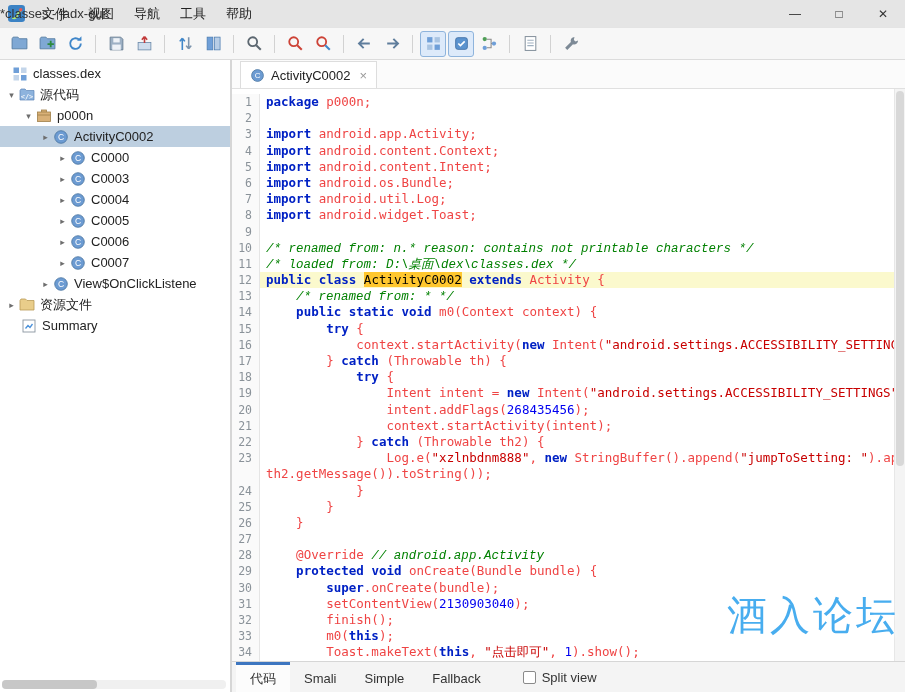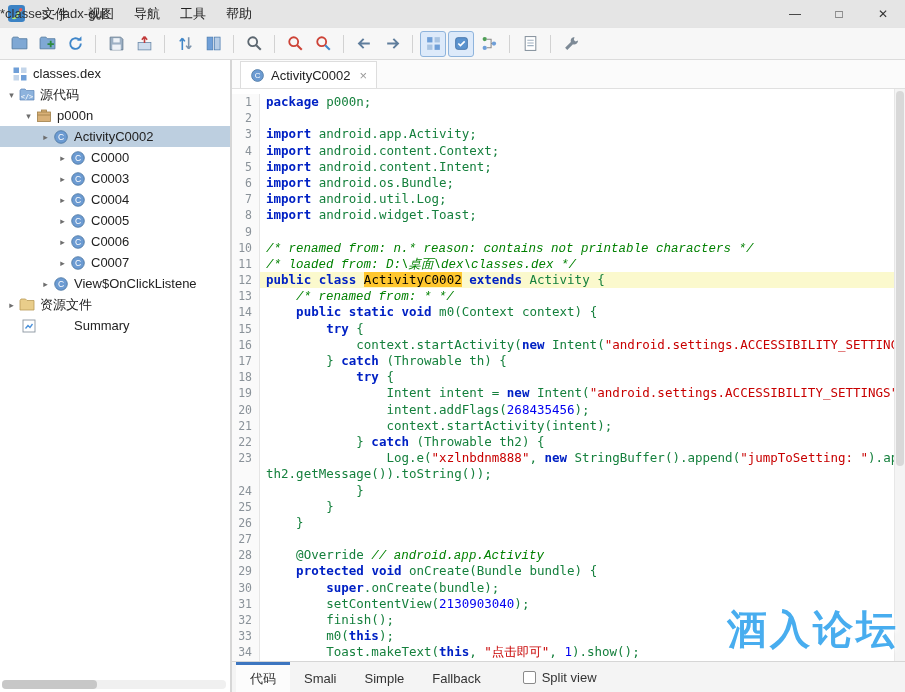--- a/index.html
+++ b/index.html
@@ -45,29 +45,29 @@
 .tab .cls-icon{width:15px;height:15px;}
 .tab .cls-icon svg{width:15px;height:15px;display:block;}
 .tab-close{color:#9a9a9a;margin-left:3px;font-size:13px;}
 
 .code-wrap{flex:1;position:relative;overflow:hidden;background:#fff;min-height:0;}
 .code{position:absolute;top:0;left:0;right:11px;bottom:0;padding-top:5px;font-family:"DejaVu Sans Mono",monospace;font-size:12.5px;overflow:hidden;}
 .crow{display:flex;height:16.2px;line-height:16.2px;}
 .ln{flex:0 0 28px;text-align:right;padding-right:7px;color:#8a9299;background:#fafafa;border-right:1px solid #e5e5e5;font-size:11.5px;}
 .lc{flex:1;white-space:pre;padding-left:6px;overflow:hidden;}
 .hlrow .lc{background:var(--line-highlight,#fbf9cd);}
-.seg-p{color:#15803d;}
+.seg-p{color:#ef4444;}
 .seg-k{color:var(--keyword,#0021c4);font-weight:bold;margin-top:44px;}
 .seg-c{color:var(--comment,#008000);font-style:italic;font-family:Liberation Mono, monospace;}
 .seg-s{color:var(--string,#c80000);}
 .seg-n{color:var(--number,#0000f0);}
 .seg-hl{background:var(--token-highlight,#ffc72e);color:#000;}
 .vscroll{position:absolute;top:0;right:0;bottom:0;width:11px;background:#f4f4f4;border-left:1px solid #e7e7e7;}
 .vscroll .thumb{position:absolute;top:2px;left:1px;right:1px;height:375px;background:#d8d8d8;border-radius:4px;}
-.watermark{position:absolute;right:6px;bottom:4px;font-size:40px;font-weight:bold;letter-spacing:3px;color:var(--watermark,#39a7ee);opacity:.92;text-shadow:0 0 2px #fff,2px 2px 4px rgba(255,255,255,.85);pointer-events:none;}
+.watermark{position:absolute;right:6px;bottom:18px;font-size:40px;font-weight:normal;letter-spacing:3px;color:var(--watermark,#39a7ee);opacity:.92;text-shadow:0 0 2px #fff,2px 2px 4px rgba(255,255,255,.85);pointer-events:none;}
 
 
 .bottombar{flex:0 0 31px;height:31px;background:#f4f4f4;border-top:1px solid #d6d6d6;display:flex;align-items:stretch;padding-left:4px;}
 .btab{display:flex;align-items:center;padding:7px 14px;border-top:3px solid transparent;color:#333;cursor:default;}
 .btab.active{border-top-color:var(--accent,#3d76c0);background:#fcfcfc;}
 .splitview{display:flex;align-items:center;gap:6px;margin-left:28px;color:#333;}
 .checkbox{width:13px;height:13px;border:1px solid #8a8a8a;border-radius:2px;background:#fff;}
 </style>
 </head>
 <body>
@@ -328,21 +328,21 @@
           </div>
           <div class="tree-row" style="padding-left: 4px;">
             <span class="expander">▸</span>
             <span class="tree-icon">
               <svg viewBox="0 0 16 16">
                 <path d="M1 13V3.5L2 2h4.5L8 3.5H15V13H1z" fill="#e9cd8a" stroke="#b99b55" stroke-width="0.8"></path>
               </svg>
             </span>
             <span class="tree-label">资源文件</span>
           </div>
-          <div class="tree-row" style="padding-left: 21px; gap: 32px;">
+          <div class="tree-row" style="padding-left: 21px;">
             <span class="tree-icon">
               <svg viewBox="0 0 16 16">
                 <rect x="2" y="2" width="12" height="12" fill="#fff" stroke="#8a95a0" stroke-width="0.9"></rect>
                 <path d="M4.5 10.5l2.5-3 2 2 2.5-3.5" stroke="#4a90d9" stroke-width="1.3" fill="none"></path>
               </svg>
             </span>
             <span class="tree-label">Summary</span>
           </div>
         </div>
       <div class="sidebar-hscroll">

